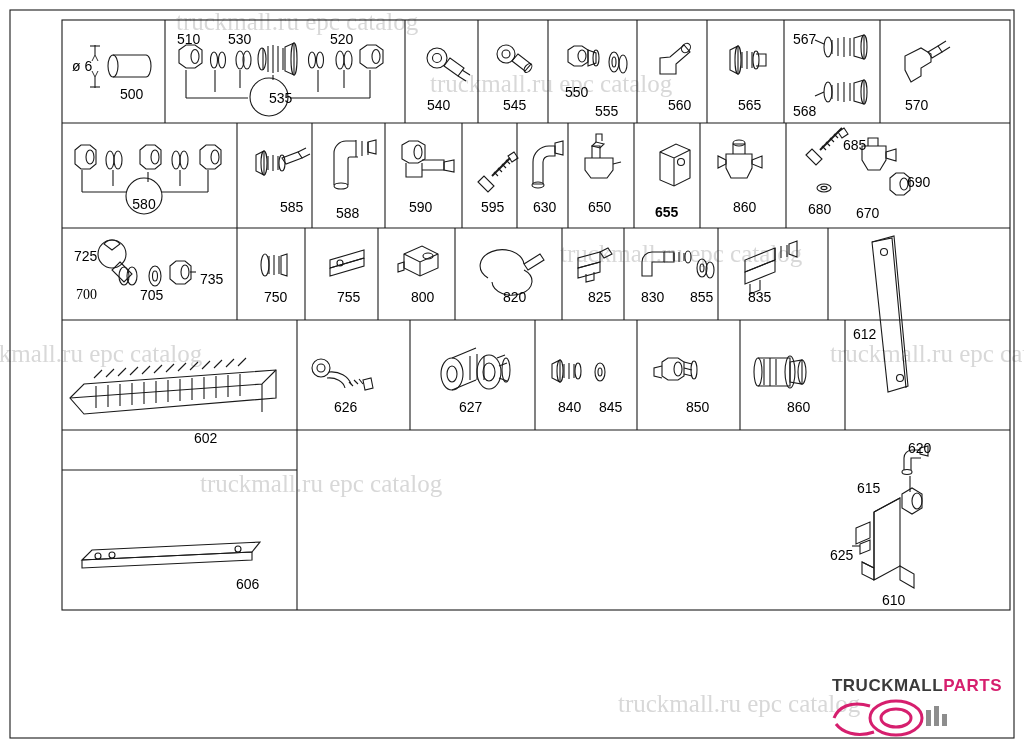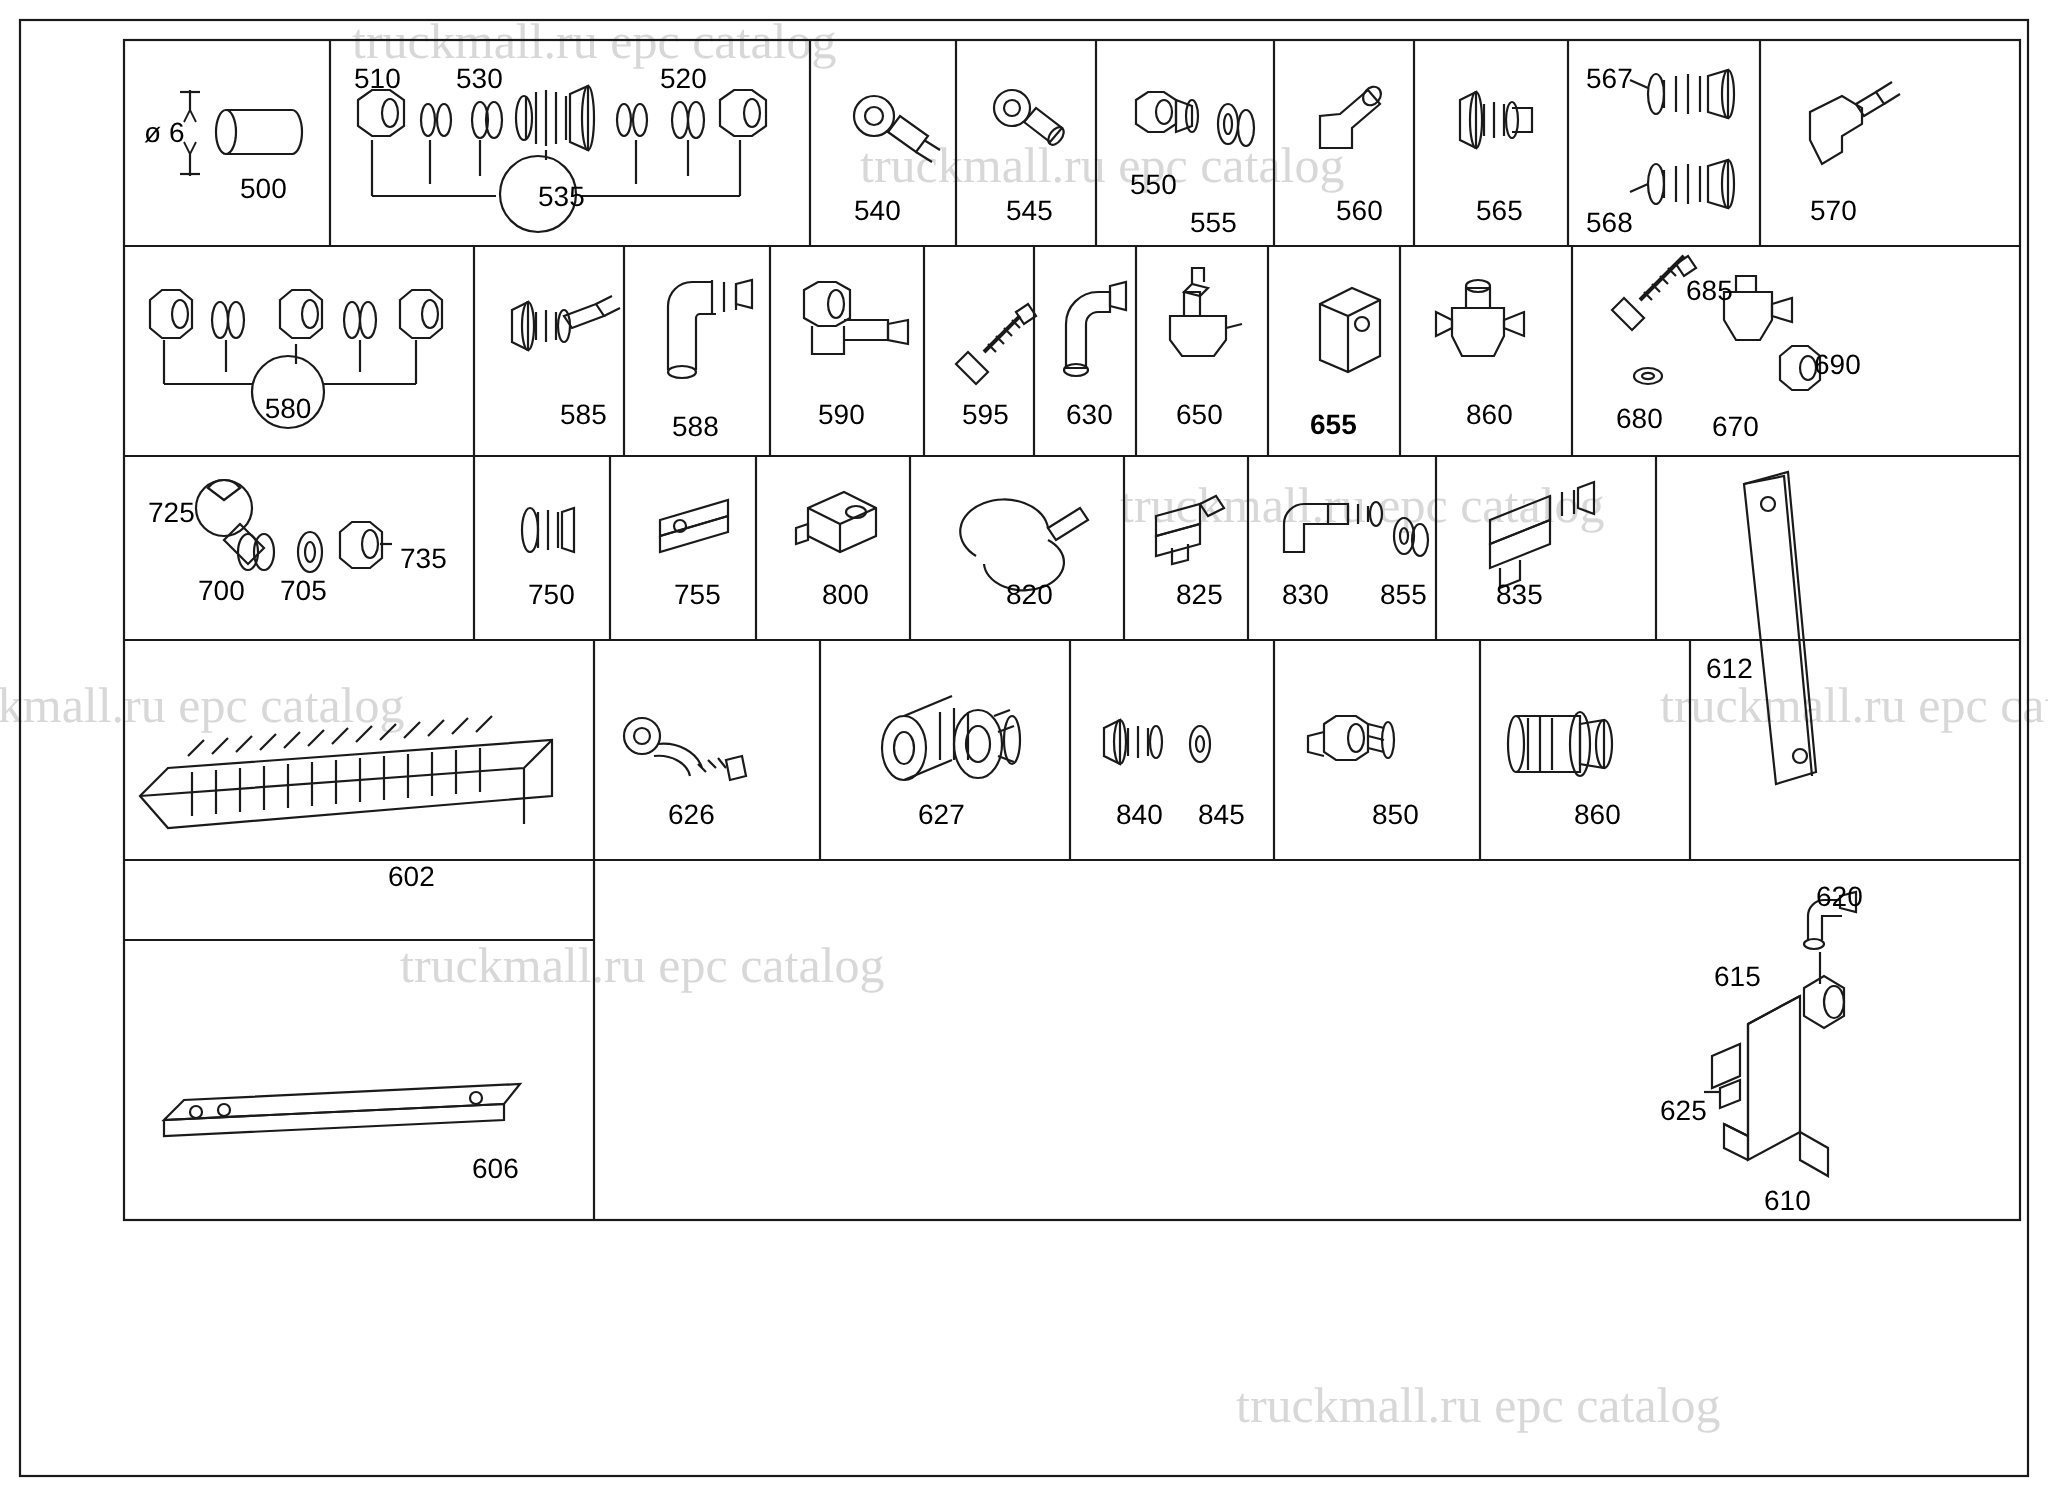--- a/index.html
+++ b/index.html
@@ -453,21 +453,21 @@
   <div class="lbl" style="left:588px;top:199px;">650</div>
   <div class="lbl b" style="left:655px;top:204px;">655</div>
   <div class="lbl" style="left:733px;top:199px;">860</div>
   <div class="lbl" style="left:843px;top:137px;">685</div>
   <div class="lbl" style="left:808px;top:201px;">680</div>
   <div class="lbl" style="left:856px;top:205px;">670</div>
   <div class="lbl" style="left:907px;top:174px;">690</div>
 
   <div class="lbl" style="left:74px;top:248px;">725</div>
   <div class="lbl" style="left:200px;top:271px;">735</div>
-  <div class="lbl" style="left:99px;top:287px;">700</div>
+  <div class="lbl" style="left:76px;top:287px;font-family:Liberation Serif, serif;">700</div>
   <div class="lbl" style="left:140px;top:287px;">705</div>
   <div class="lbl" style="left:264px;top:289px;">750</div>
   <div class="lbl" style="left:337px;top:289px;">755</div>
   <div class="lbl" style="left:411px;top:289px;">800</div>
   <div class="lbl" style="left:503px;top:289px;">820</div>
   <div class="lbl" style="left:588px;top:289px;">825</div>
   <div class="lbl" style="left:641px;top:289px;">830</div>
   <div class="lbl" style="left:690px;top:289px;">855</div>
   <div class="lbl" style="left:748px;top:289px;">835</div>
   <div class="lbl" style="left:853px;top:326px;text-align:center;">612</div>
@@ -479,14 +479,32 @@
   <div class="lbl" style="left:599px;top:399px;">845</div>
   <div class="lbl" style="left:686px;top:399px;">850</div>
   <div class="lbl" style="left:787px;top:399px;">860</div>
 
   <div class="lbl" style="left:190px;top:576px;margin-left:46px;">606</div>
   <div class="lbl" style="left:908px;top:440px;">620</div>
   <div class="lbl" style="left:857px;top:480px;">615</div>
   <div class="lbl" style="left:830px;top:547px;">625</div>
   <div class="lbl" style="left:882px;top:592px;">610</div>
 
+  <div class="brand">
+    <div class="brand-txt">
+      <span>TRUCKMALL</span><span class="pink">PARTS</span>
+    </div>
+    <svg class="swirl" viewBox="0 0 120 46">
+      <g fill="none" stroke="#d61f6e" stroke-width="3">
+        <ellipse cx="66" cy="24" rx="26" ry="17"></ellipse>
+        <ellipse cx="66" cy="24" rx="15" ry="9"></ellipse>
+        <path d="M40 12 C20 6, 8 14, 4 24"></path>
+        <path d="M44 38 C26 44, 12 38, 6 30"></path>
+      </g>
+      <g fill="#8d8d8d">
+        <rect x="96" y="16" width="5" height="16"></rect>
+        <rect x="104" y="12" width="5" height="20"></rect>
+        <rect x="112" y="20" width="5" height="12"></rect>
+      </g>
+    </svg>
+  </div>
 
 </div>
 
 </body></html>

